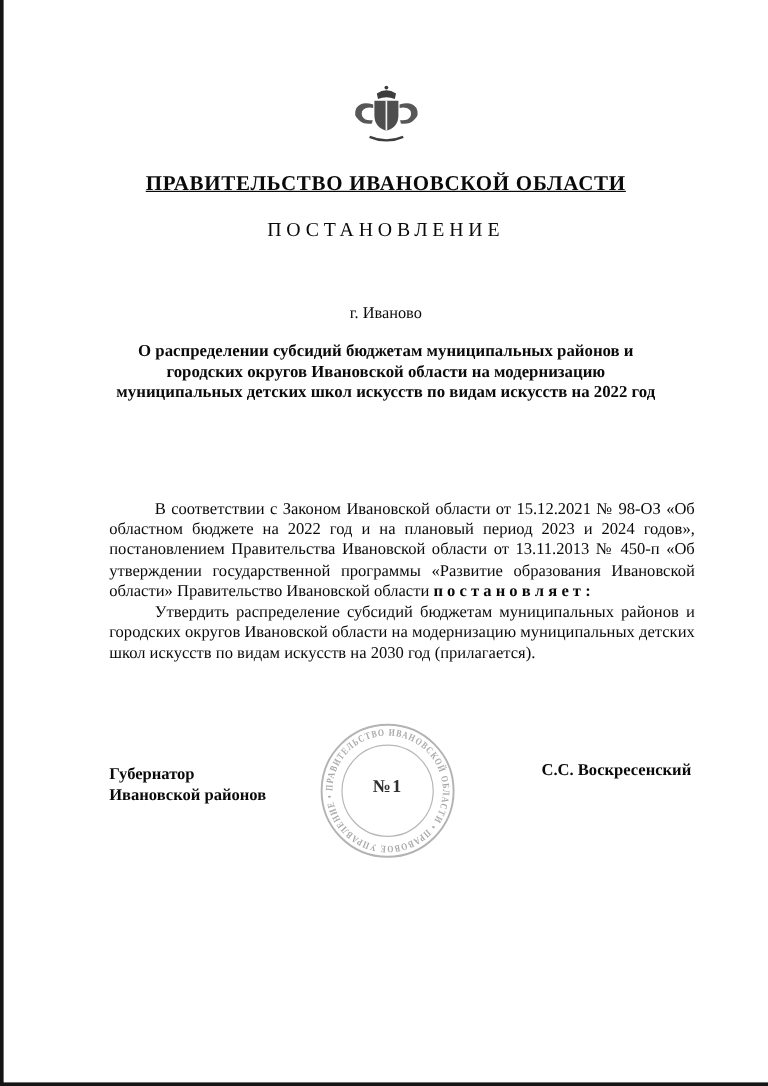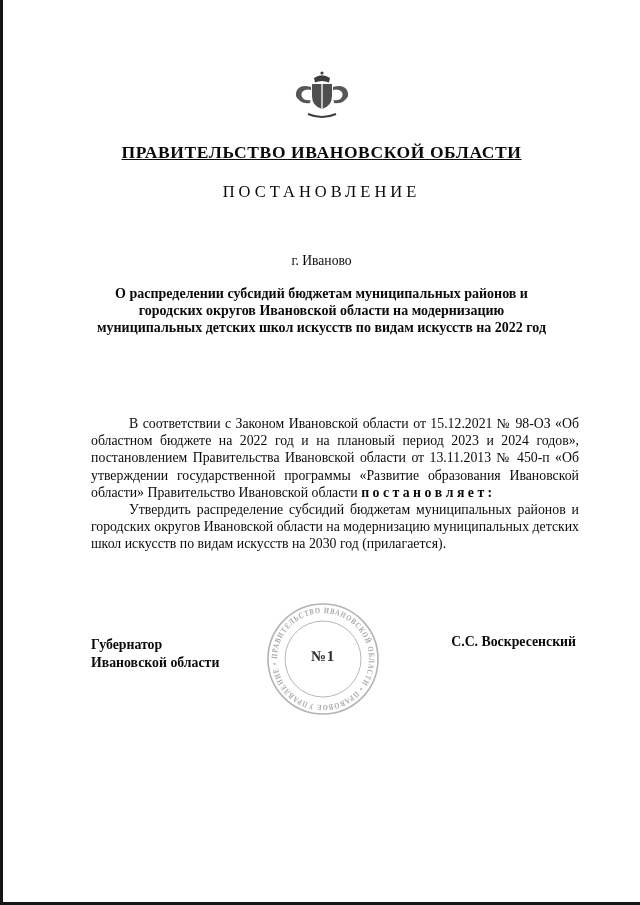--- a/index.html
+++ b/index.html
@@ -157,21 +157,21 @@
   <div class="subject">О распределении субсидий бюджетам муниципальных районов и городских округов Ивановской области на модернизацию муниципальных детских школ искусств по видам искусств на 2022 год</div>
 
   <div class="body-text">
     <p><span>В соответствии с Законом Ивановской области от 15.12.2021 № 98-ОЗ «Об областном бюджете на 2022 год и на плановый период 2023 и 2024 годов», постановлением Правительства Ивановской области от 13.11.2013 № 450-п «Об утверждении государственной программы «Развитие образования Ивановской области» Правительство Ивановской области</span> <span class="decree-word">п о с т а н о в л я е т :</span></p>
     <p>Утвердить распределение субсидий бюджетам муниципальных районов и городских округов Ивановской области на модернизацию муниципальных детских школ искусств по видам искусств на 2030 год (прилагается).</p>
   </div>
 
   <div class="signature-block">
     <div class="sig-left">
       <div>Губернатор</div>
-      <div>Ивановской области</div>
+      <div>Ивановской районов</div>
     </div>
 
     <div class="stamp">
       <svg width="124" height="124" viewBox="0 0 124 124">
         <circle cx="62" cy="62" r="55" fill="none" stroke="#b3b3b3" stroke-width="1.6"></circle>
         <circle cx="62" cy="62" r="38" fill="none" stroke="#b7b7b7" stroke-width="1"></circle>
         <defs>
           <path id="sealring" d="M62,62 m-46,0 a46,46 0 1,1 92,0 a46,46 0 1,1 -92,0" fill="none"></path>
         </defs>
         <text font-size="8.2" fill="#a9a9a9" letter-spacing="1.2" font-family="Liberation Serif, serif">

